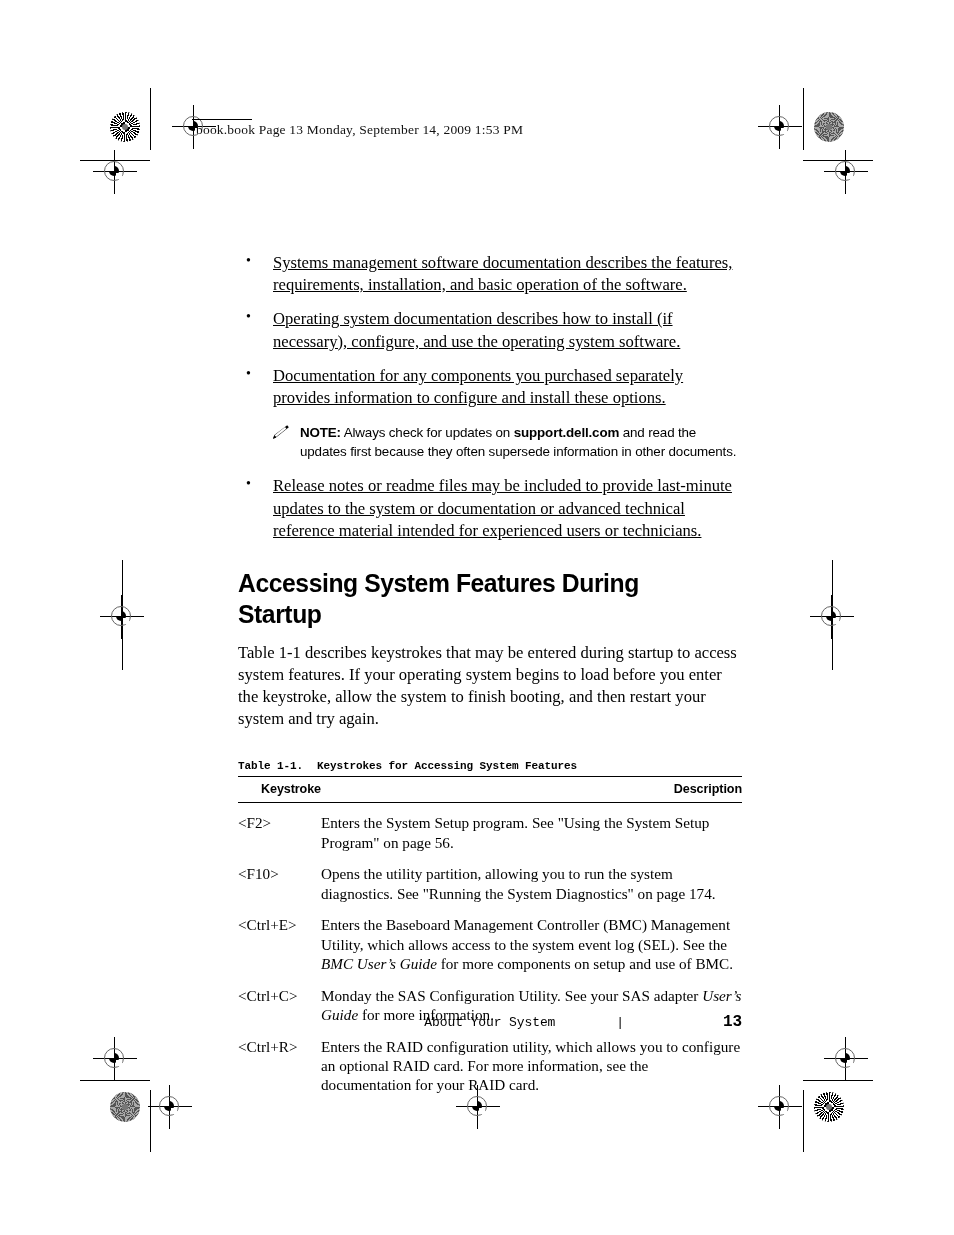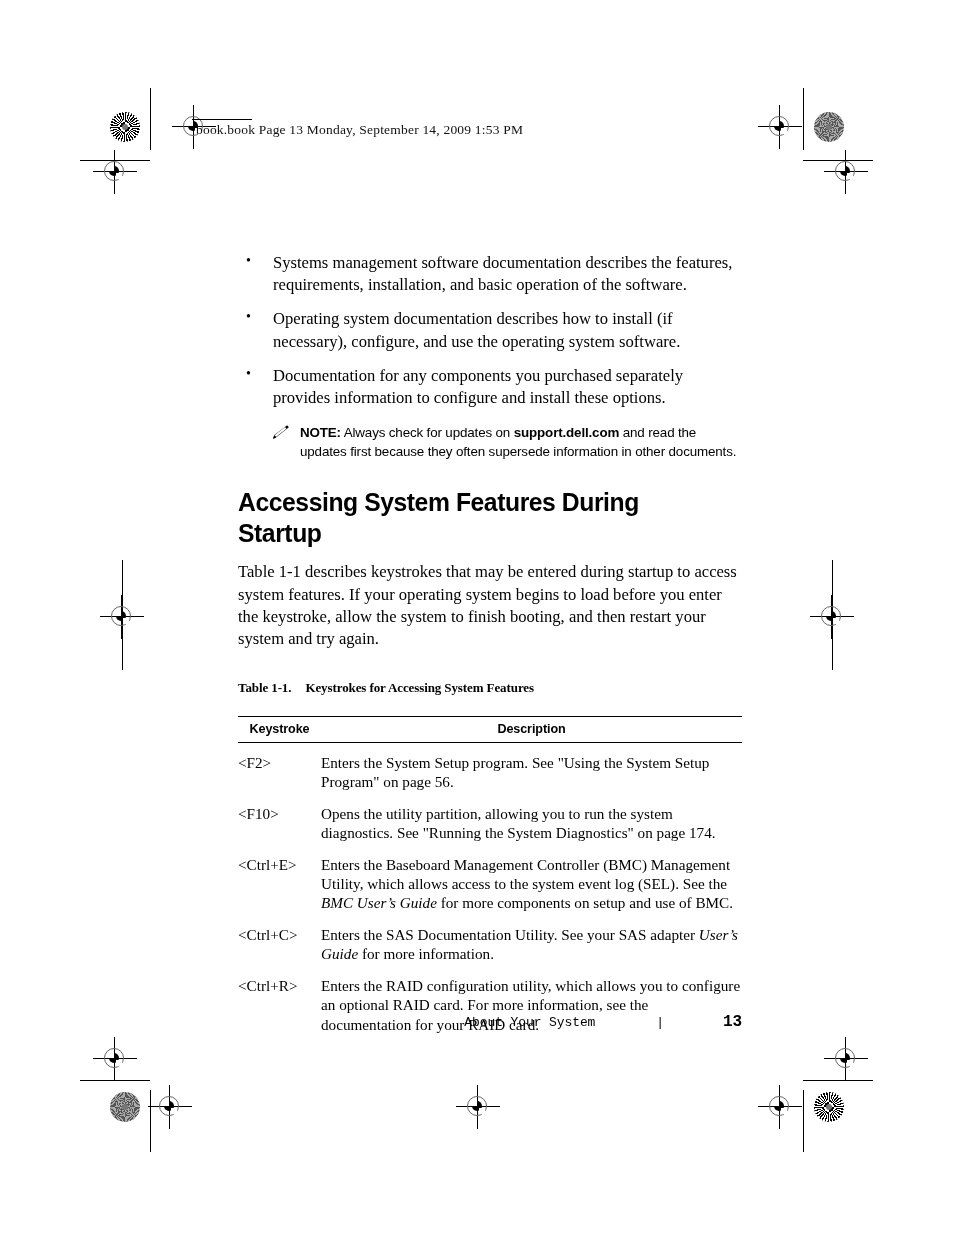--- a/index.html
+++ b/index.html
@@ -122,20 +122,21 @@
     margin: 0;
     padding: 0;
   }
   ul.bullets > li {
     position: relative;
     padding-left: 35px;
     margin-bottom: 12px;
     font-size: 16.6px;
     line-height: 1.34;
     text-align: left;
+    text-decoration: underline;
   }
   ul.bullets > li::before {
     content: "\2022";
     position: absolute;
     left: 8px;
     top: 0;
     font-size: 14px;
   }
   li.tight { margin-bottom: 10px; }
 
@@ -170,38 +171,38 @@
   }
 
   p.body {
     font-size: 16.6px;
     line-height: 1.33;
     margin: 0 0 30px 0;
   }
 
   
   .tbl-caption {
-    font-family: Liberation Serif, serif;
-    font-size: 13px;
+    font-family: Liberation Mono, monospace;
+    font-size: 11px;
     font-weight: bold;
     letter-spacing: -0.1px;
-    margin-bottom: 20px;
+    margin-bottom: 4px;
   }
   .tbl-caption .cap-num { margin-right: 14px; }
 
   table.keys {
     border-collapse: collapse;
     width: 504px;
     table-layout: fixed;
   }
   table.keys th {
     font-family: "Liberation Sans", "DejaVu Sans", sans-serif;
     font-size: 12.6px;
     font-weight: bold;
-    text-align: center;
+    text-align: right;
     letter-spacing: -0.1px;
     padding: 5px 0 6px 0;
     border-top: 1.4px solid #000;
     border-bottom: 1.4px solid #000;
   }
   table.keys td {
     font-size: 15.2px;
     line-height: 1.28;
     vertical-align: top;
     padding: 9px 0 3px 0;
@@ -227,20 +228,21 @@
     gap: 43px;
   }
   .footer .fsect { }
   .footer .fbar {
     margin: 0 16px 0 18px;
     color: #000;
   }
   .footer .fpage {
     font-weight: bold;
     font-size: 16px;
+    margin-left: 40px;
   }
 </style>
 </head>
 <body>
 
 <div class="page">
 
   <div class="trimline trim-v" style="left:150px; top:88px; height:62px;"></div>
   <div class="trimline trim-h" style="left:80px; top:160px; width:70px;"></div>
 
@@ -376,20 +378,23 @@
       <span class="pencil">
         <svg width="20" height="18" viewBox="0 0 20 18" xmlns="http://www.w3.org/2000/svg">
           <path d="M17.2 1.2 L18.8 3.2 L6.6 13.0 L3.2 14.6 L4.4 11.0 Z" fill="#000"></path>
           <path d="M15.0 3.0 L16.4 4.7 L6.0 12.9 L4.6 11.3 Z" fill="#fff"></path>
           <path d="M4.2 11.4 L6.3 13.6 L3.0 14.9 Z" fill="#000"></path>
         </svg>
       </span>
       <b>NOTE:</b><span> Always check for updates on </span><b>support.dell.com</b><span> and read the updates first because they often supersede information in other documents.</span>
     </div>
 
+    <ul class="bullets">
+      <li>Release notes or readme files may be included to provide last-minute updates to the system or documentation or advanced technical reference material intended for experienced users or technicians.</li>
+    </ul>
 
     <h1 class="section">Accessing System Features During Startup</h1>
 
     <p class="body">Table 1-1 describes keystrokes that may be entered during startup to access system features. If your operating system begins to load before you enter the keystroke, allow the system to finish booting, and then restart your system and try again.</p>
 
     <div class="tbl-caption">
       <span class="cap-num">Table 1-1.</span><span>Keystrokes for Accessing System Features</span>
     </div>
 
     <table class="keys">
@@ -411,21 +416,21 @@
           <tr>
             <td class="key">&lt;F10&gt;</td>
             <td><span>Opens the utility partition, allowing you to run the system diagnostics. See "Running the System Diagnostics" on page 174.</span></td>
           </tr>
           <tr>
             <td class="key">&lt;Ctrl+E&gt;</td>
             <td><span>Enters the Baseboard Management Controller (BMC) Management Utility, which allows access to the system event log (SEL). See the </span><i>BMC User’s Guide</i><span> for more components on setup and use of BMC.</span></td>
           </tr>
           <tr>
             <td class="key">&lt;Ctrl+C&gt;</td>
-            <td><span>Enters the SAS Documentation Utility. See your SAS adapter </span><i>User’s Guide</i><span> for more information.</span></td>
+            <td><span>Monday the SAS Configuration Utility. See your SAS adapter </span><i>User’s Guide</i><span> for more information.</span></td>
           </tr>
           <tr>
             <td class="key">&lt;Ctrl+R&gt;</td>
             <td><span>Enters the RAID configuration utility, which allows you to configure an optional RAID card. For more information, see the documentation for your RAID card.</span></td>
           </tr>
         </tbody>
     </table>
 
   </div>
 

